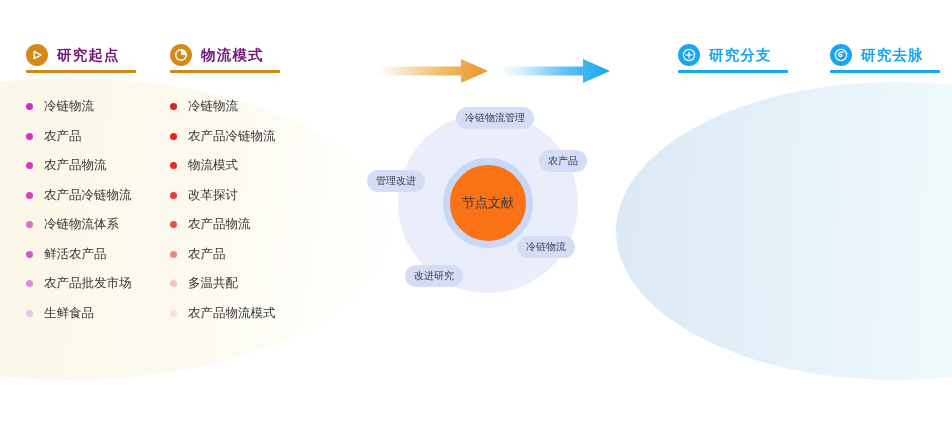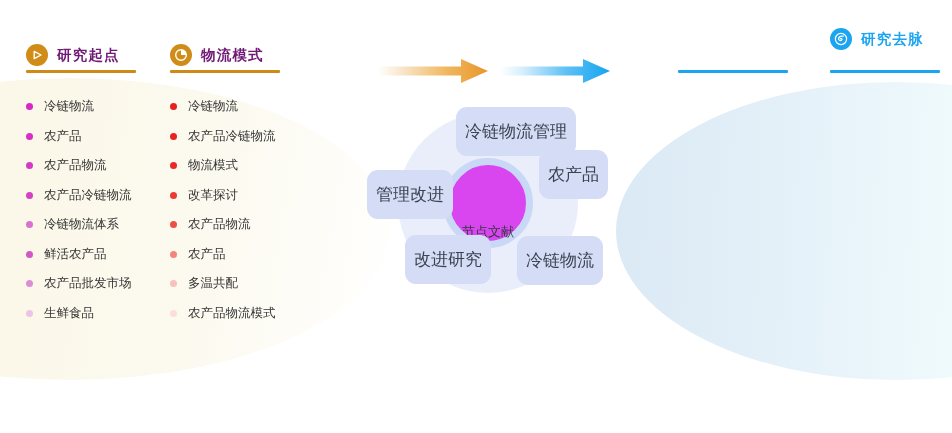--- a/index.html
+++ b/index.html
@@ -122,39 +122,39 @@
     width: 180px; height: 180px;
     border-radius: 50%;
     background: #e4e9fa;
     opacity: .78;
   }
   #cluster-core {
     position: absolute;
     left: 45px; top: 45px;
     width: 90px; height: 90px;
     border-radius: 50%;
-    background: #d946ef;
+    background: #f97316;
     border: 7px solid #c9d8f7;
     box-sizing: border-box;
     display: flex;
-    align-items: flex-end;
+    align-items: center;
     justify-content: center;
   }
   #cluster-core-label {
     font-size: 13px;
     color: #33373f;
     white-space: nowrap;
   }
   .cluster-pill {
     position: absolute;
     background: #d4dcf6;
     color: #3c4250;
-    font-size: 17px;
+    font-size: 10px;
     border-radius: 11px;
-    padding: 16px 9px;
+    padding: 6px 9px;
     white-space: nowrap;
     line-height: 1;
   }
 </style>
 </head>
 <body>
 
 <div id="stage">
 
   <div class="blob" id="blob-left"></div>
@@ -174,23 +174,33 @@
     <span class="head-icon orange">
       <svg width="14" height="14" viewBox="0 0 14 14">
         <circle cx="7" cy="7" r="5.3" fill="none" stroke="#ffffff" stroke-width="1.4"></circle>
         <path d="M7 7 L7 1.7 A5.3 5.3 0 0 1 12.3 7 Z" fill="#ffffff"></path>
       </svg>
     </span>
     <span class="head-title orange">物流模式</span>
   </div>
   <div class="head-rule orange" style="left:170px; top:70px; width:110px;"></div>
 
+  <div class="section-head" style="left:678px; top:44px;">
+    <span class="head-icon blue">
+      <svg width="16" height="16" viewBox="0 0 16 16">
+        <circle cx="8" cy="8" r="5.6" fill="none" stroke="#ffffff" stroke-width="1.2"></circle>
+        <line x1="8" y1="4.4" x2="8" y2="11.6" stroke="#ffffff" stroke-width="1.2"></line>
+        <line x1="4.4" y1="8" x2="11.6" y2="8" stroke="#ffffff" stroke-width="1.2"></line>
+      </svg>
+    </span>
+    <span class="head-title blue">研究分支</span>
+  </div>
   <div class="head-rule blue" style="left:678px; top:70px; width:110px;"></div>
 
-  <div class="section-head" style="left:830px; top:28px;">
+  <div class="section-head" style="left:830px; top:44px;">
     <span class="head-icon blue">
       <svg width="16" height="16" viewBox="0 0 16 16">
         <circle cx="8" cy="8" r="5.6" fill="none" stroke="#ffffff" stroke-width="1.2"></circle>
         <path d="M10.3 5.2 C10.3 5.2 6.2 4.6 5.6 7.4 C5.1 9.7 8.3 10.3 8.9 8.6 C9.3 7.4 7.6 7.0 7.4 8.0" fill="none" stroke="#ffffff" stroke-width="1.2" stroke-linecap="round"></path>
       </svg>
     </span>
     <span class="head-title blue">研究去脉</span>
   </div>
   <div class="head-rule blue" style="left:830px; top:70px; width:110px;"></div>
 
@@ -294,16 +304,16 @@
 
   <div id="cluster">
     <div id="cluster-disc"></div>
     <div id="cluster-core">
       <span id="cluster-core-label">节点文献</span>
     </div>
   <div class="cluster-pill" style="left: 58px; top: -6px;">冷链物流管理</div>
       <div class="cluster-pill" style="left: 141px; top: 37px;">农产品</div>
       <div class="cluster-pill" style="left: -31px; top: 57px;">管理改进</div>
       <div class="cluster-pill" style="left: 119px; top: 123px;">冷链物流</div>
-      <div class="cluster-pill" style="left: 7px; top: 122px;">改进研究</div>
+      <div class="cluster-pill" style="left: 7px; top: 152px;">改进研究</div>
     </div>
 
 </div>
 
 </body></html>

